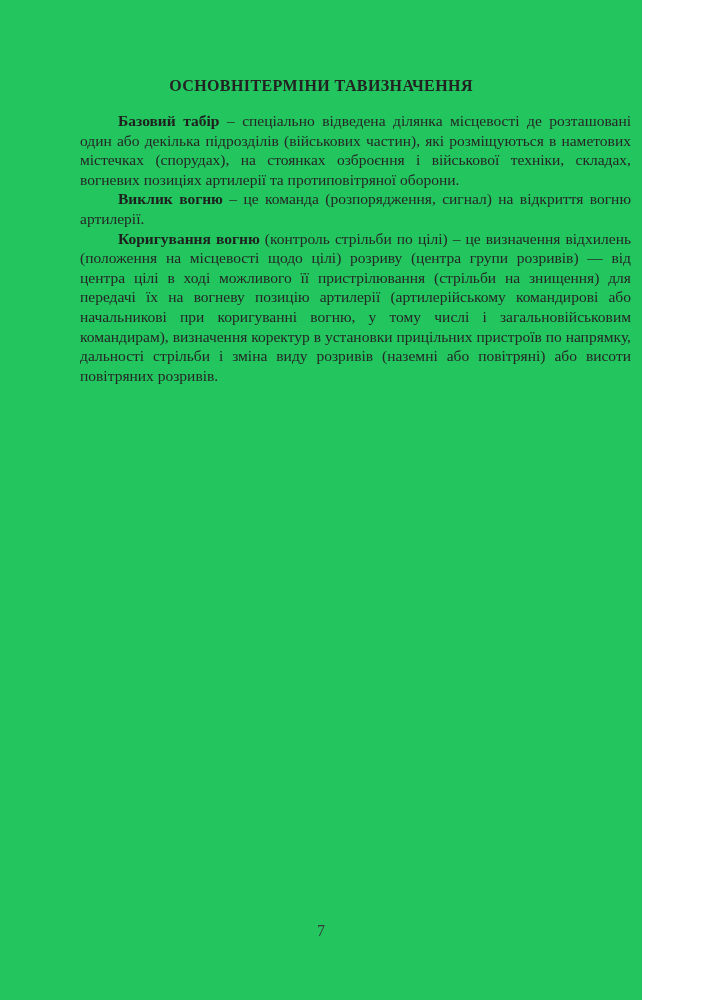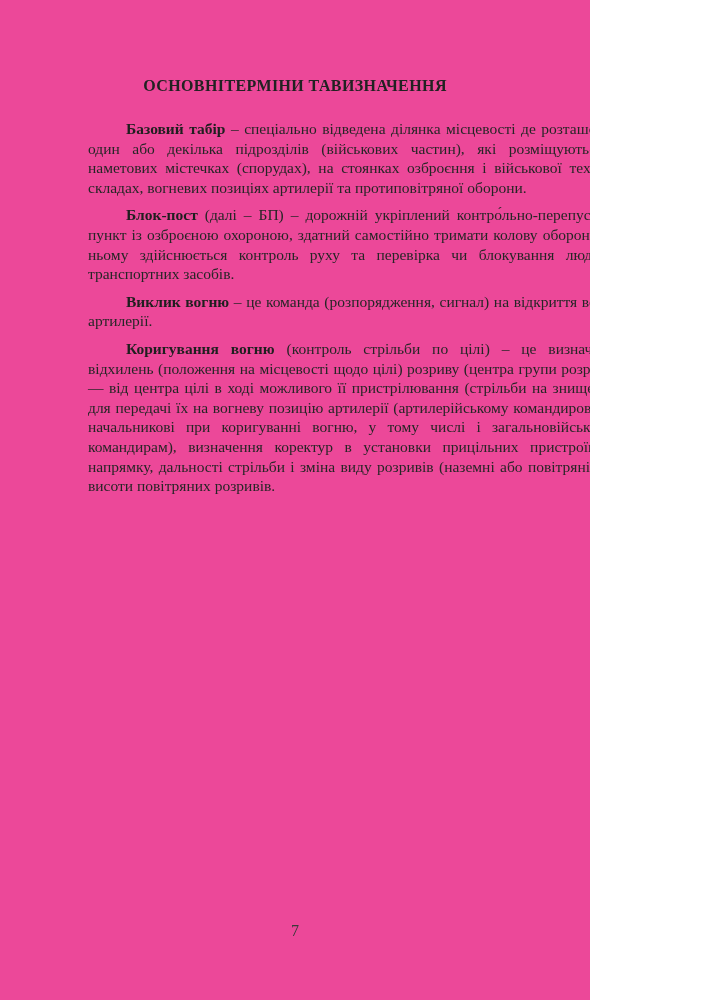--- a/index.html
+++ b/index.html
@@ -2,23 +2,23 @@
 <html><head>
 <meta charset="utf-8">
 <style>
   html, body {
     margin: 0;
     padding: 0;
     background: #ffffff;
   }
   .page {
     position: relative;
-    width: 590px;
+    width: 642px;
     height: 1000px;
-    background: #ec4899;
+    background: #22c55e;
     font-family: "Liberation Serif", "DejaVu Serif", serif;
     color: #262626;
     overflow: hidden;
     box-sizing: border-box;
   }
   .doc-title {
     position: absolute;
     top: 77px;
     left: 0;
     right: 0;
@@ -32,21 +32,21 @@
     position: absolute;
     top: 111px;
     left: 80px;
     width: 551px;
     font-size: 15.5px;
     line-height: 19.6px;
     text-align: justify;
     color: #262626;
   }
   .content p {
-    margin: 8px;
+    margin: 0;
     padding: 0;
     text-indent: 38px;
   }
   .content p b {
     font-weight: bold;
     color: #1f1f1f;
   }
   .page-number {
     position: absolute;
     top: 922px;
@@ -61,21 +61,20 @@
 <body>
 
 <div class="page">
 
   <div class="doc-title">ОСНОВНІТЕРМІНИ ТАВИЗНАЧЕННЯ</div>
 
   <div class="content">
 
     <p><b>Базовий табір</b><span> – спеціально відведена ділянка місцевості де розташовані один або декілька підрозділів (військових частин), які розміщуються в наметових містечках (спорудах), на стоянках озброєння і військової техніки, складах, вогневих позиціях артилерії та протиповітряної оборони.</span></p>
 
-    <p><b>Блок-пост</b><span> (далі – БП) – дорожній укріплений контро́льно-перепускний пункт із озброєною охороною, здатний самостійно тримати колову оборону. На ньому здійснюється контроль руху та перевірка чи блокування людей і транспортних засобів.</span></p>
 
 
     <p><b>Виклик вогню</b><span> – це команда (розпорядження, сигнал) на відкриття вогню артилерії.</span></p>
 
     <p><b>Коригування вогню</b><span> (контроль стрільби по цілі) – це визначення відхилень (положення на місцевості щодо цілі) розриву (центра групи розривів) — від центра цілі в ході можливого її пристрілювання (стрільби на знищення) для передачі їх на вогневу позицію артилерії (артилерійському командирові або начальникові при коригуванні вогню, у тому числі і загальновійськовим командирам), визначення коректур в установки прицільних пристроїв по напрямку, дальності стрільби і зміна виду розривів (наземні або повітряні) або висоти повітряних розривів.</span></p>
 
   </div>
 
   <div class="page-number">7</div>
 

